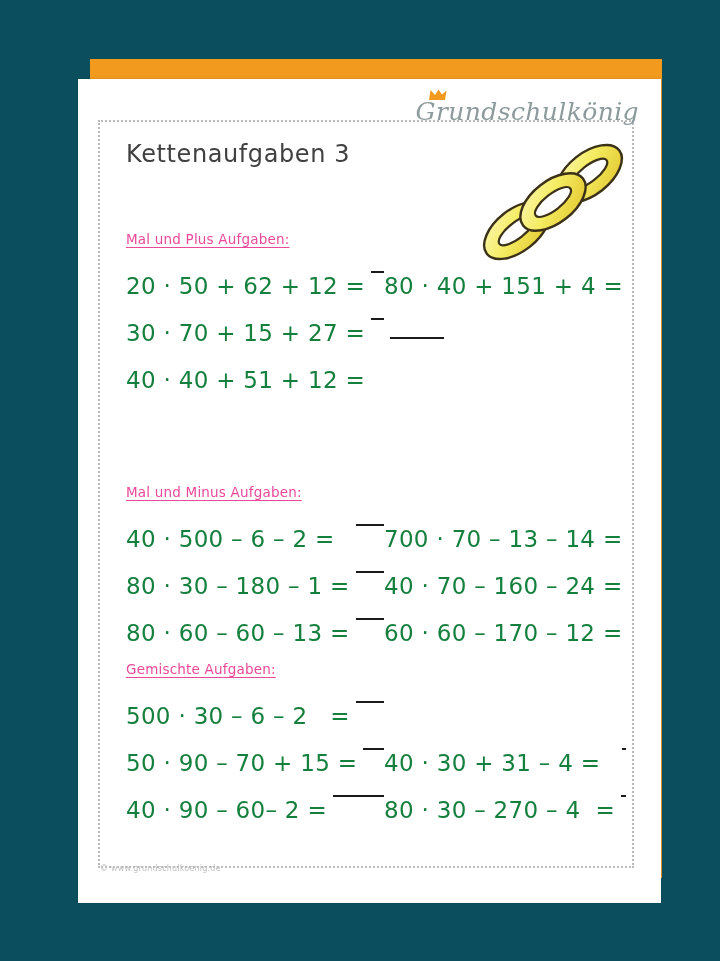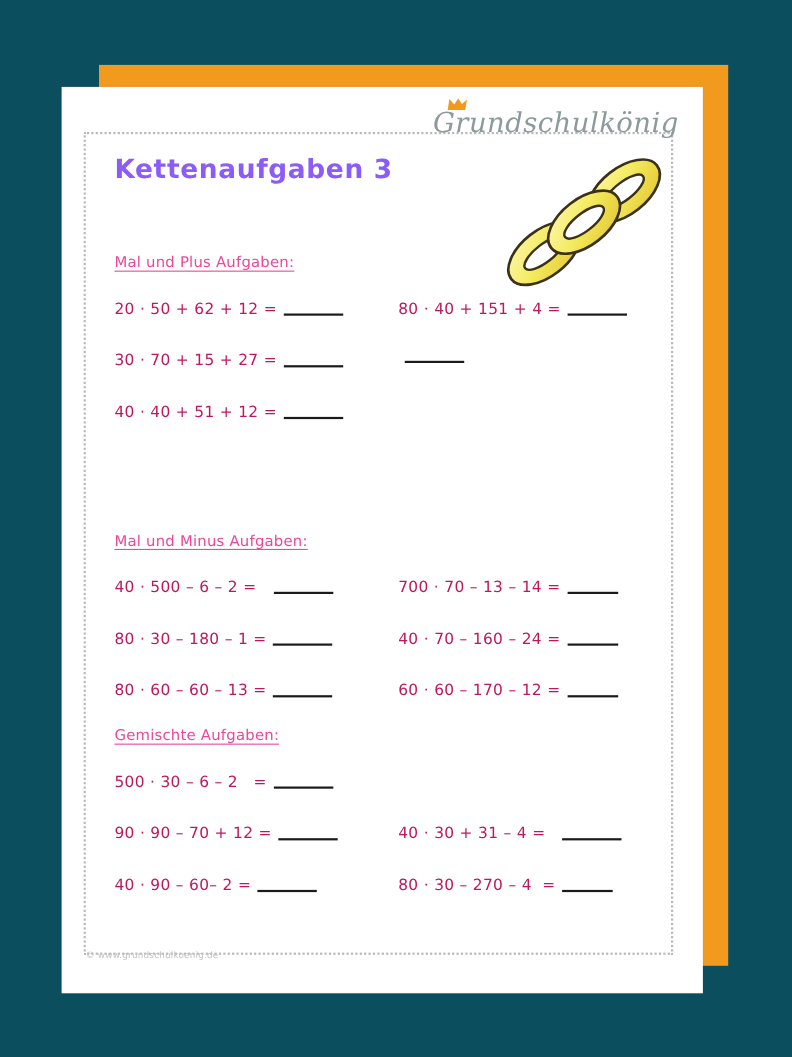--- a/index.html
+++ b/index.html
@@ -22,21 +22,21 @@
     left: 90px;
     top: 59px;
     width: 572px;
     height: 819px;
     background: #f29a1e;
   }
 
   
   #paper {
     position: absolute;
-    left: 56px;
+    left: 78px;
     top: 79px;
     width: 583px;
     height: 824px;
     background: #ffffff;
     box-shadow: 0 0 2px rgba(0,0,0,0.18);
   }
 
   
   #dotted-frame {
     position: absolute;
@@ -78,22 +78,22 @@
     height: 150px;
   }
 
   
   #title {
     position: absolute;
     left: 48px;
     top: 61px;
     font-family: "DejaVu Sans", sans-serif;
     font-size: 24px;
-    font-weight: 700;
-    color: #8b5cf6;
+    font-weight: 400;
+    color: #404040;
     letter-spacing: 0.6px;
     white-space: nowrap;
   }
 
   
   .section {
     position: absolute;
     left: 48px;
     width: 500px;
   }
@@ -112,23 +112,23 @@
   }
 
   .row {
     display: flex;
     align-items: baseline;
     height: 47px;
     white-space: nowrap;
   }
   .cell {
     display: flex;
-    align-items: flex-end;
-    font-size: 14px;
-    color: #be185d;
+    align-items: flex-start;
+    font-size: 23px;
+    color: #15803d;
     letter-spacing: 0.3px;
   }
   .cell-left  { width: 258px; }
   .cell-right { width: 242px; }
 
   .expr { white-space: pre; }
 
   .answer-blank {
     display: inline-block;
     border-bottom: 2.2px solid #1a1a1a;
@@ -266,21 +266,21 @@
 
     <div class="row">
       <div class="cell cell-left">
         <span class="expr">500 · 30 – 6 – 2   =</span>
         <span class="answer-blank blank-lg"></span>
       </div>
     </div>
 
     <div class="row">
       <div class="cell cell-left">
-        <span class="expr">90 · 90 – 70 + 12 =</span>
+        <span class="expr">50 · 90 – 70 + 15 =</span>
         <span class="answer-blank blank-lg"></span>
       </div>
       <div class="cell cell-right">
         <span class="expr">40 · 30 + 31 – 4 =  </span>
         <span class="answer-blank blank-lg"></span>
       </div>
     </div>
 
     <div class="row">
       <div class="cell cell-left">

